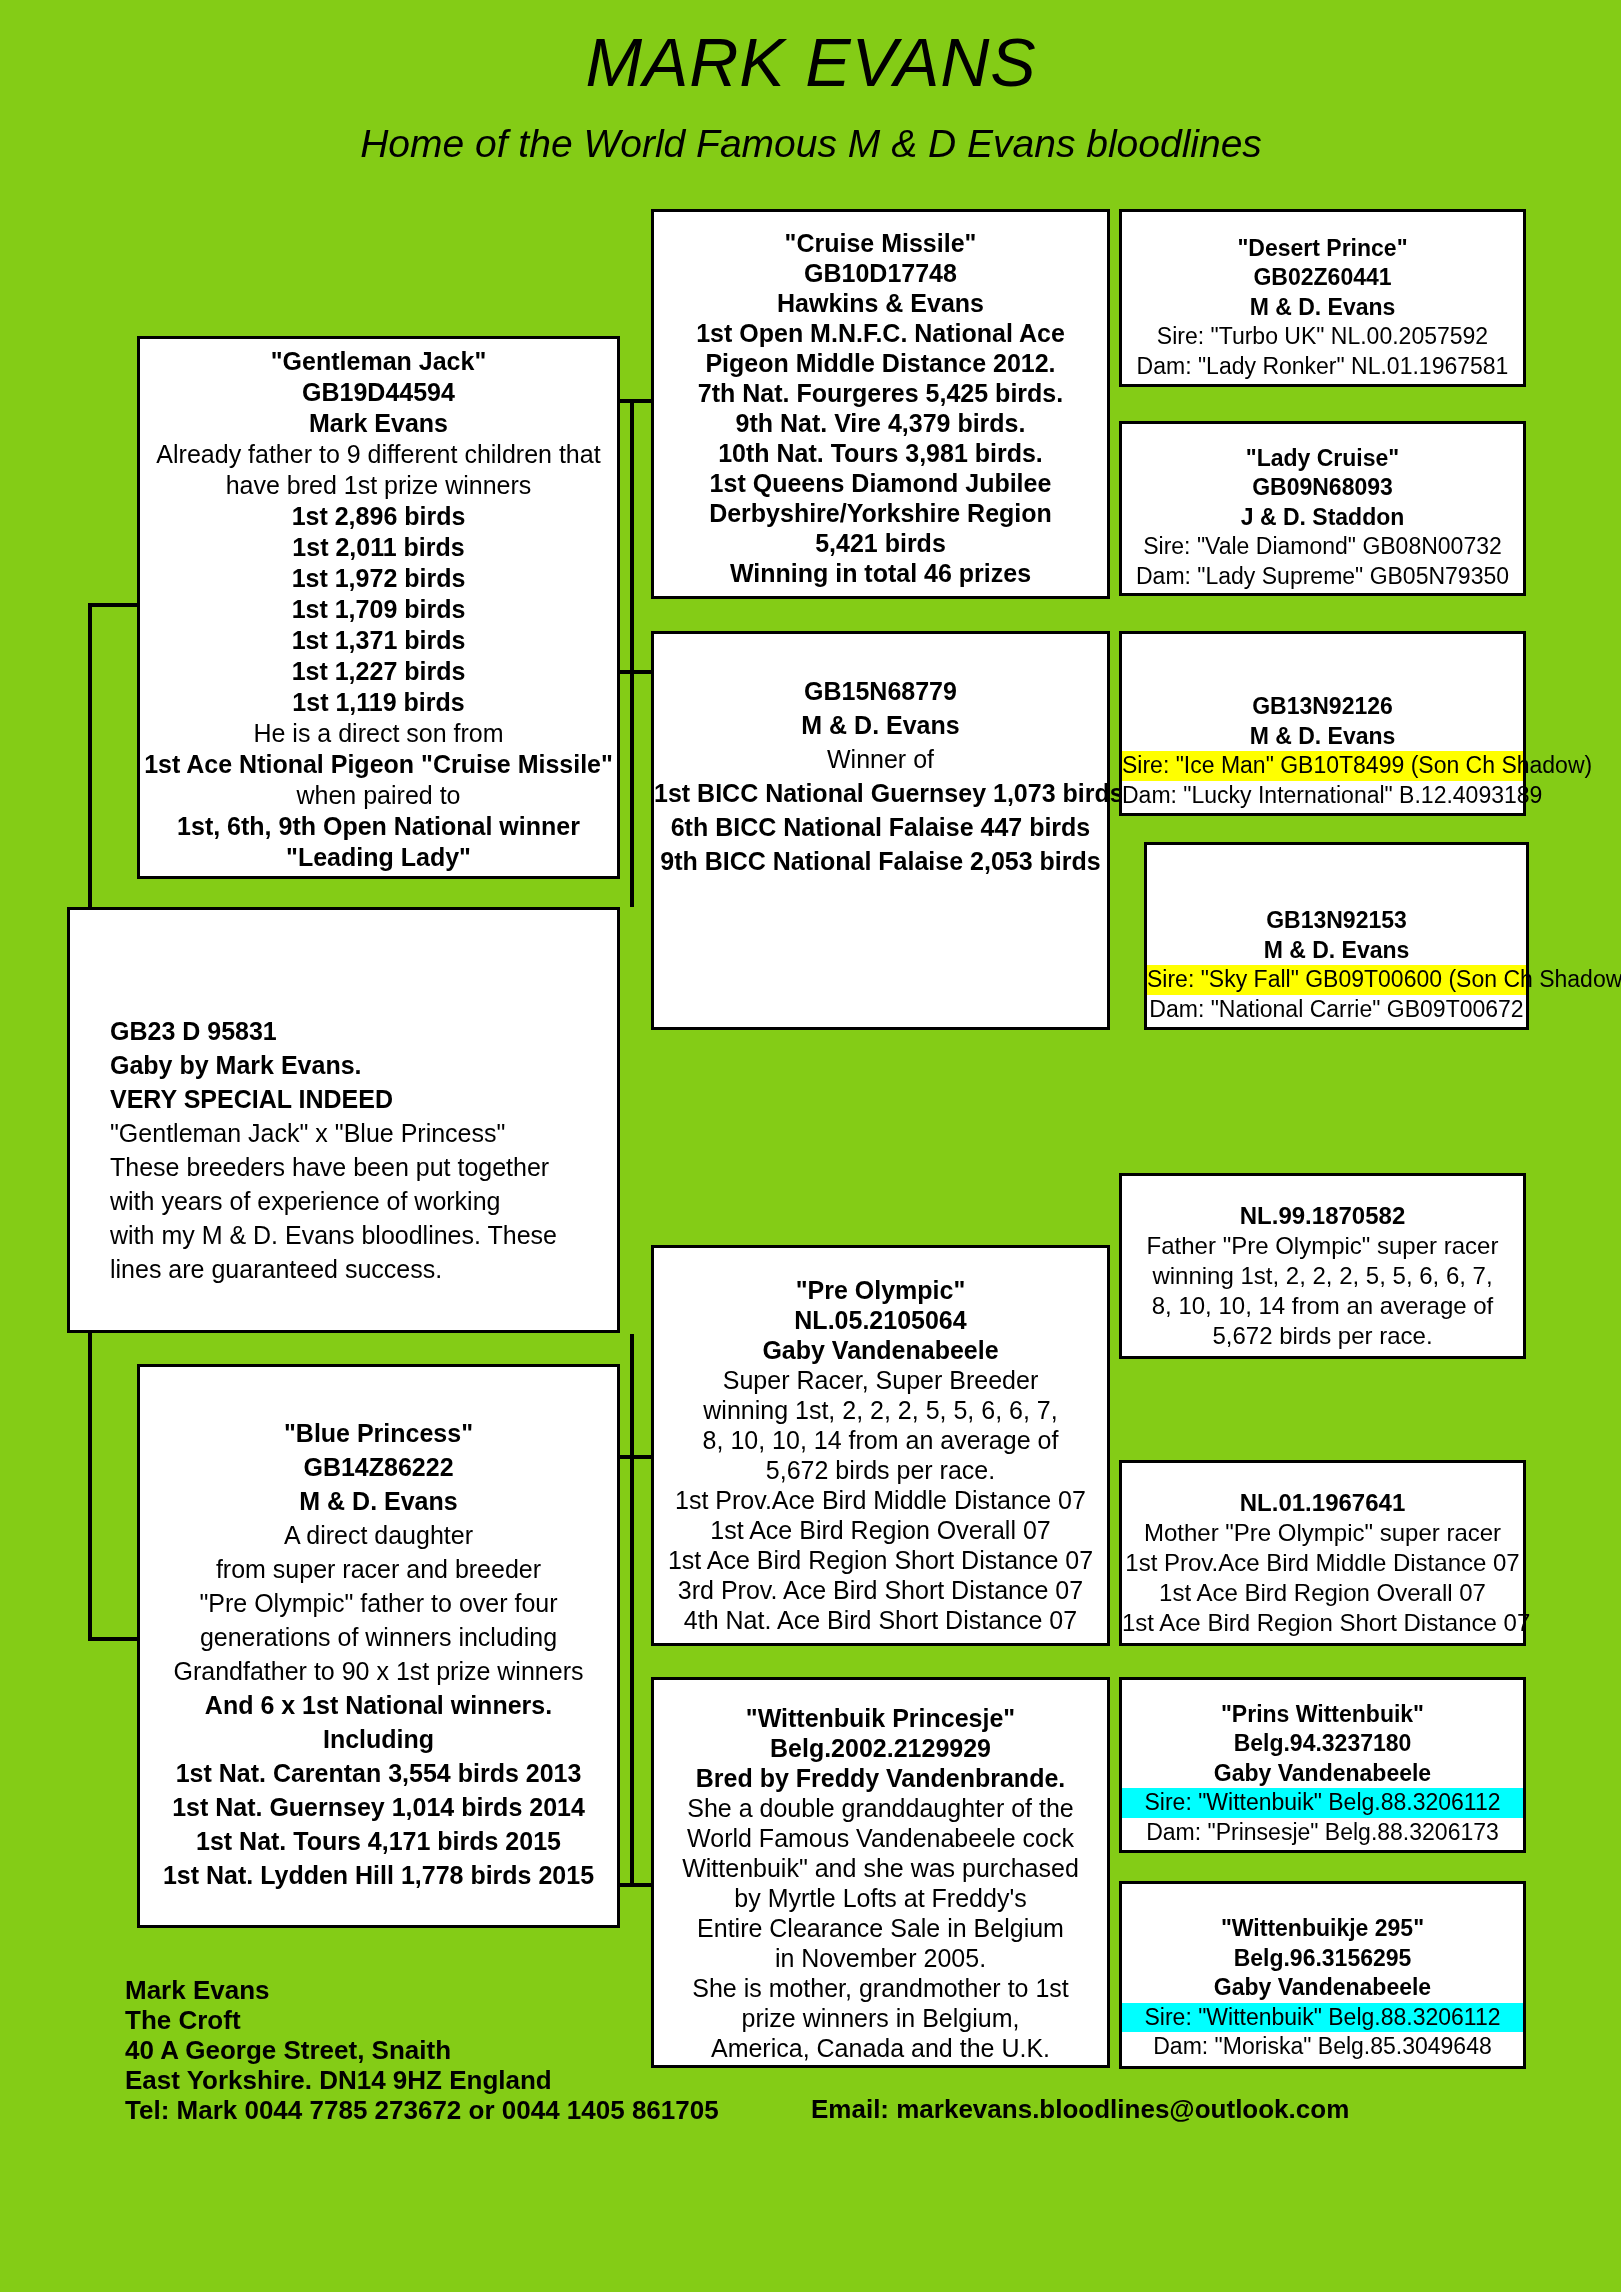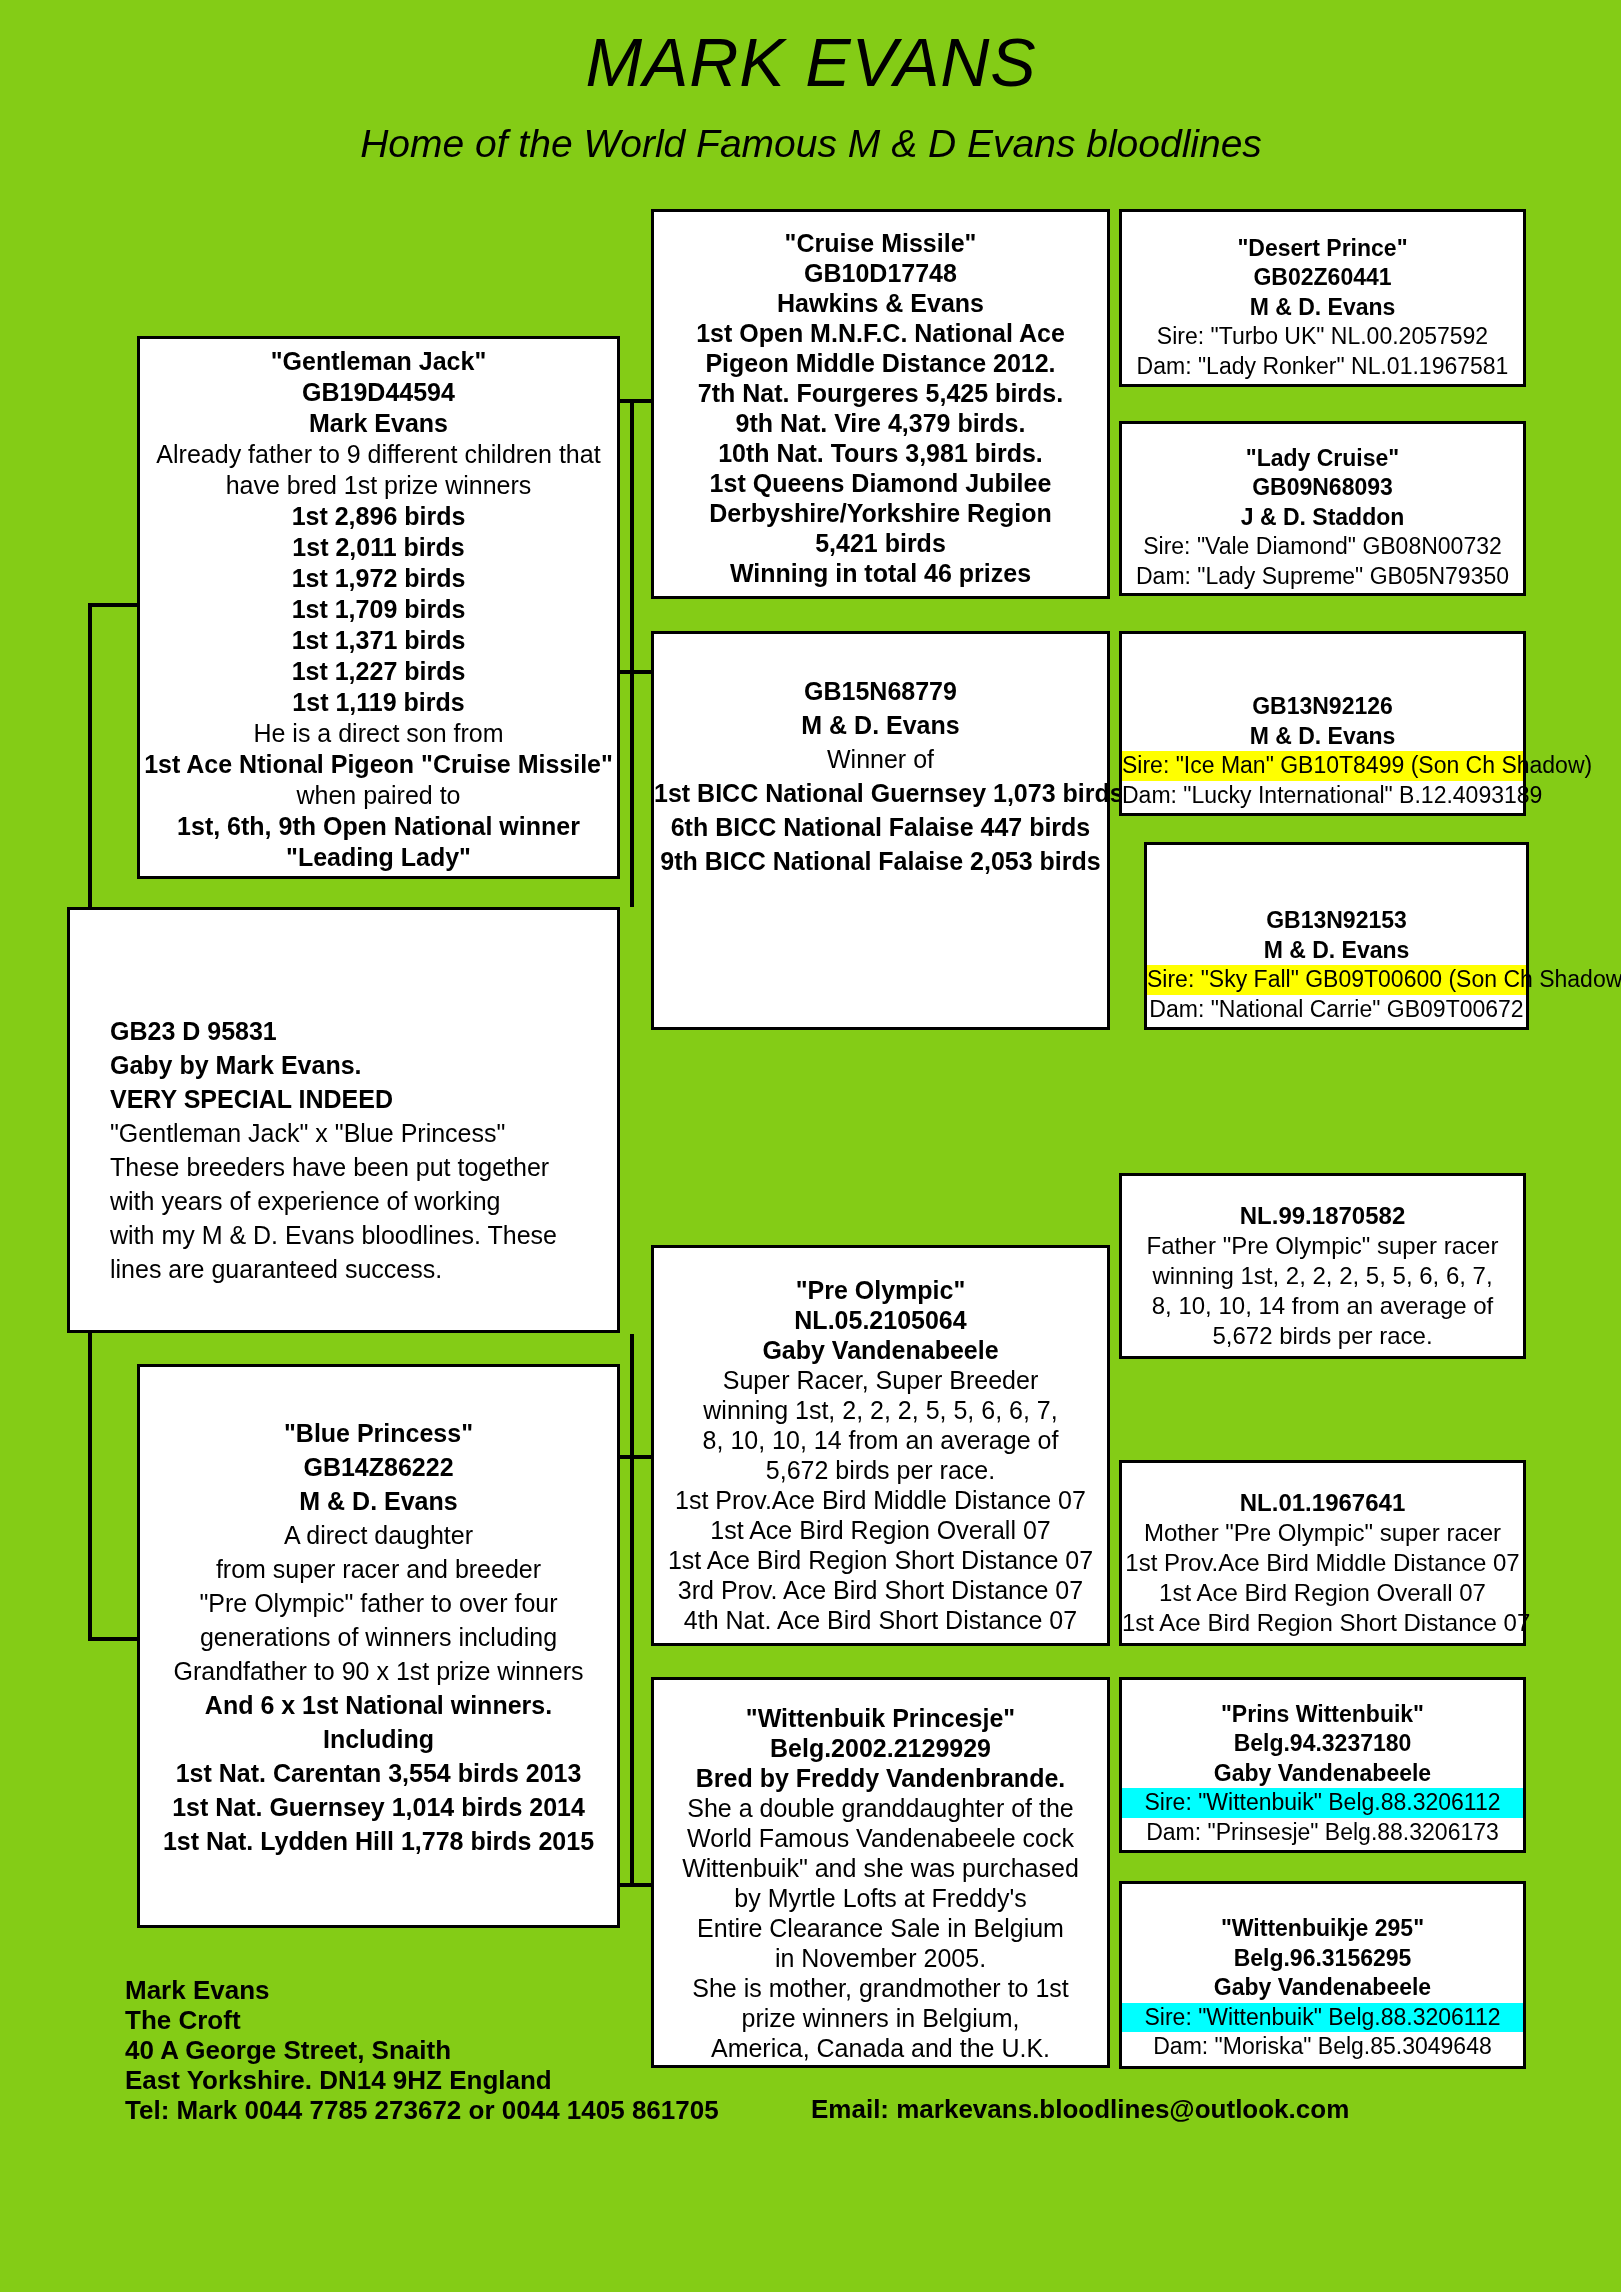--- a/index.html
+++ b/index.html
@@ -123,20 +123,21 @@
       <div class="ln b">M &amp; D. Evans</div>
       <div class="ln">A direct daughter</div>
       <div class="ln">from super racer and breeder</div>
       <div class="ln">"Pre Olympic" father to over four</div>
       <div class="ln">generations of winners including</div>
       <div class="ln">Grandfather to 90 x 1st prize winners</div>
       <div class="ln b">And 6 x 1st National winners.</div>
       <div class="ln b">Including</div>
       <div class="ln b">1st Nat. Carentan 3,554 birds 2013</div>
       <div class="ln b">1st Nat. Guernsey 1,014 birds 2014</div>
+      <div class="ln b">1st Nat. Tours 4,171 birds 2015</div>
       <div class="ln b">1st Nat. Lydden Hill 1,778 birds 2015</div>
     </div>
 
   <div class="pbox" style="left:651px;top:209px;width:459px;height:390px;padding-top:16px;line-height:30px;">
       <div class="ln b">"Cruise Missile"</div>
       <div class="ln b">GB10D17748</div>
       <div class="ln b">Hawkins &amp; Evans</div>
       <div class="ln b">1st Open M.N.F.C. National Ace</div>
       <div class="ln b">Pigeon Middle Distance 2012.</div>
       <div class="ln b">7th Nat. Fourgeres 5,425 birds.</div>

